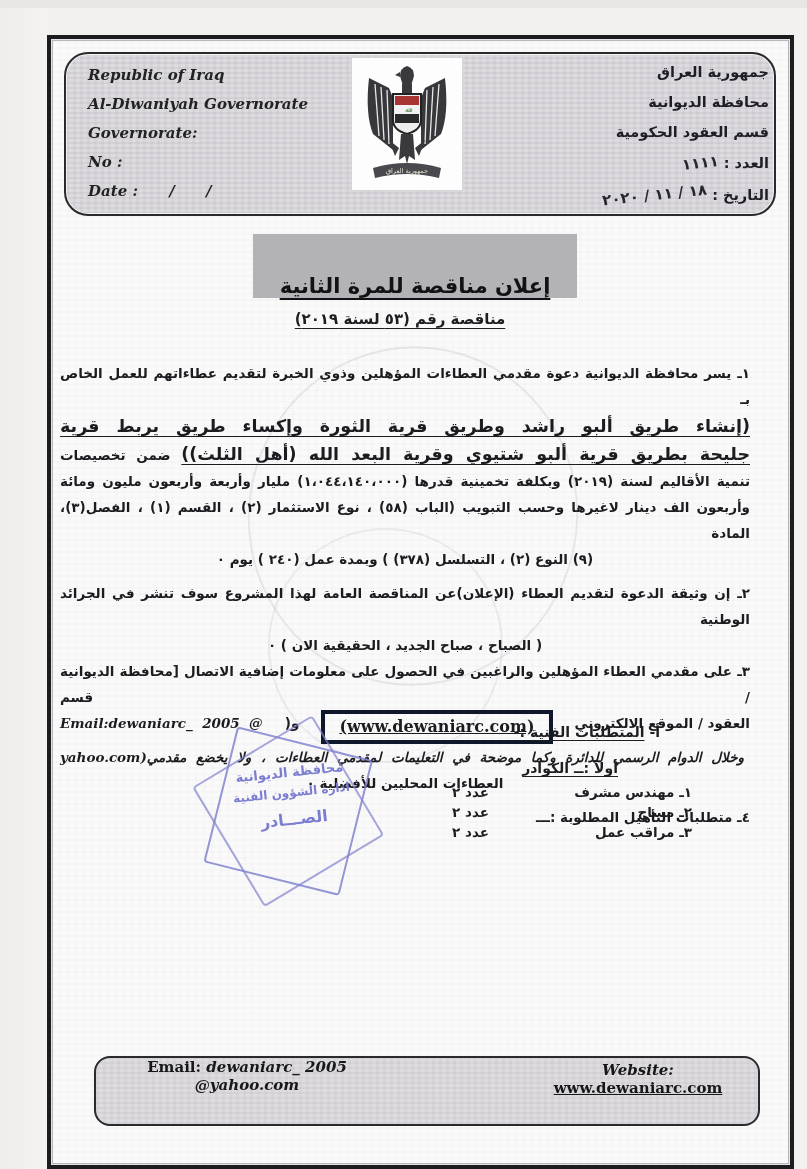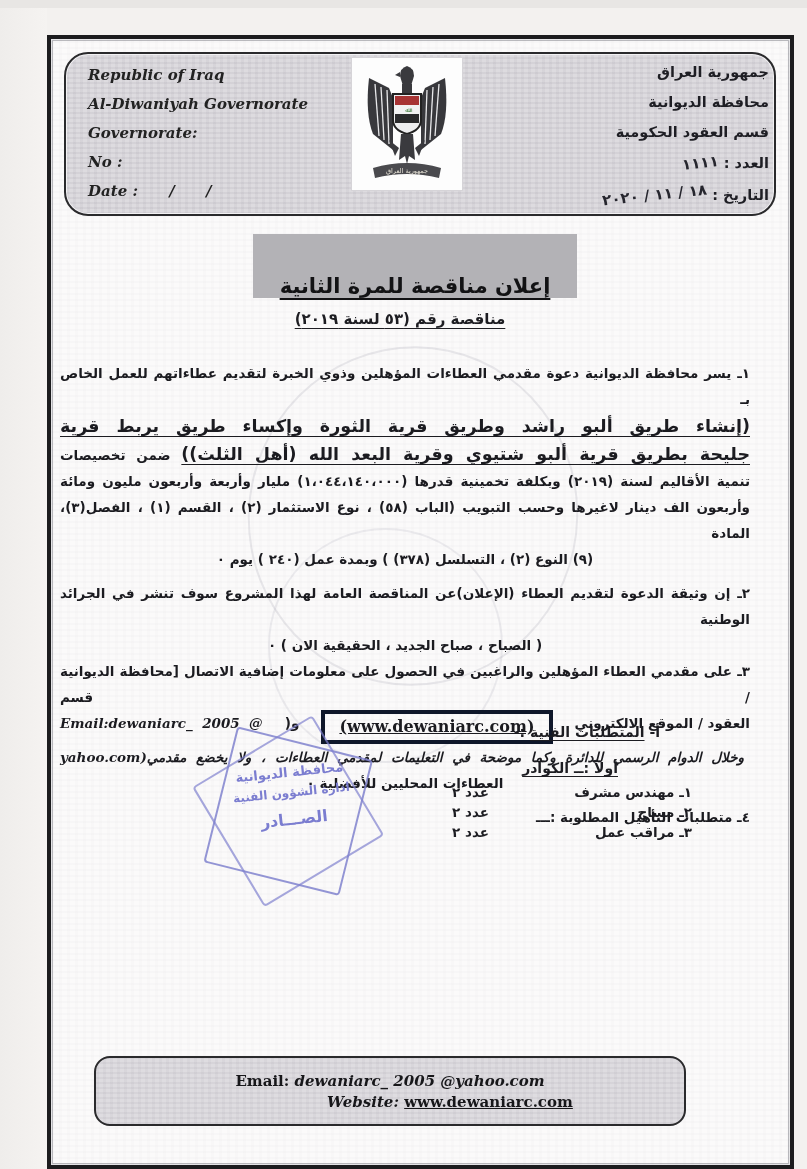--- a/index.html
+++ b/index.html
@@ -91,28 +91,28 @@
     border:2.5px solid rgba(128,130,206,.85); border-radius:4px; }
   .stamp .sq.r45{ transform:rotate(45deg); border-color:rgba(128,130,206,.7); }
   .stamp .stext{ position:absolute; left:20px; top:28px; width:150px; text-align:center;
     direction:rtl; color:#7b7dd0; font-weight:bold; transform:rotate(-20deg); }
   .stamp .s1{ font-size:13px; margin-bottom:6px; }
   .stamp .s2{ font-size:12px; margin-bottom:10px; }
   .stamp .s3{ font-size:16px; letter-spacing:1px; }
 
   
   .footer-box{
-    position:absolute; left:94px; top:1048px; width:592px; height:70px;
+    position:absolute; left:94px; top:1048px; width:666px; height:70px;
     border:2.5px solid #2a2a2c; border-radius:16px;
     background:
       repeating-linear-gradient(0deg, rgba(120,115,130,.08) 0 2px, transparent 2px 5px),
       repeating-linear-gradient(90deg, rgba(120,115,130,.06) 0 3px, transparent 3px 7px),
       #dedcE0;
     font-family:"DejaVu Serif", serif; font-size:15px; color:#17171a;
-    display:flex; flex-direction:column; justify-content:center;
+    display:flex; flex-direction:row; justify-content:center;
   }
   .footer-box .l1{ text-align:center; font-weight:bold; }
   .footer-box .l2{ text-align:center; font-weight:bold; margin-top:3px; padding-left:120px; }
   .footer-box .it{ font-style:italic; }
   .footer-box .wsite{ text-decoration:underline; }
 </style>
 </head>
 <body>
 
 <div class="page">

